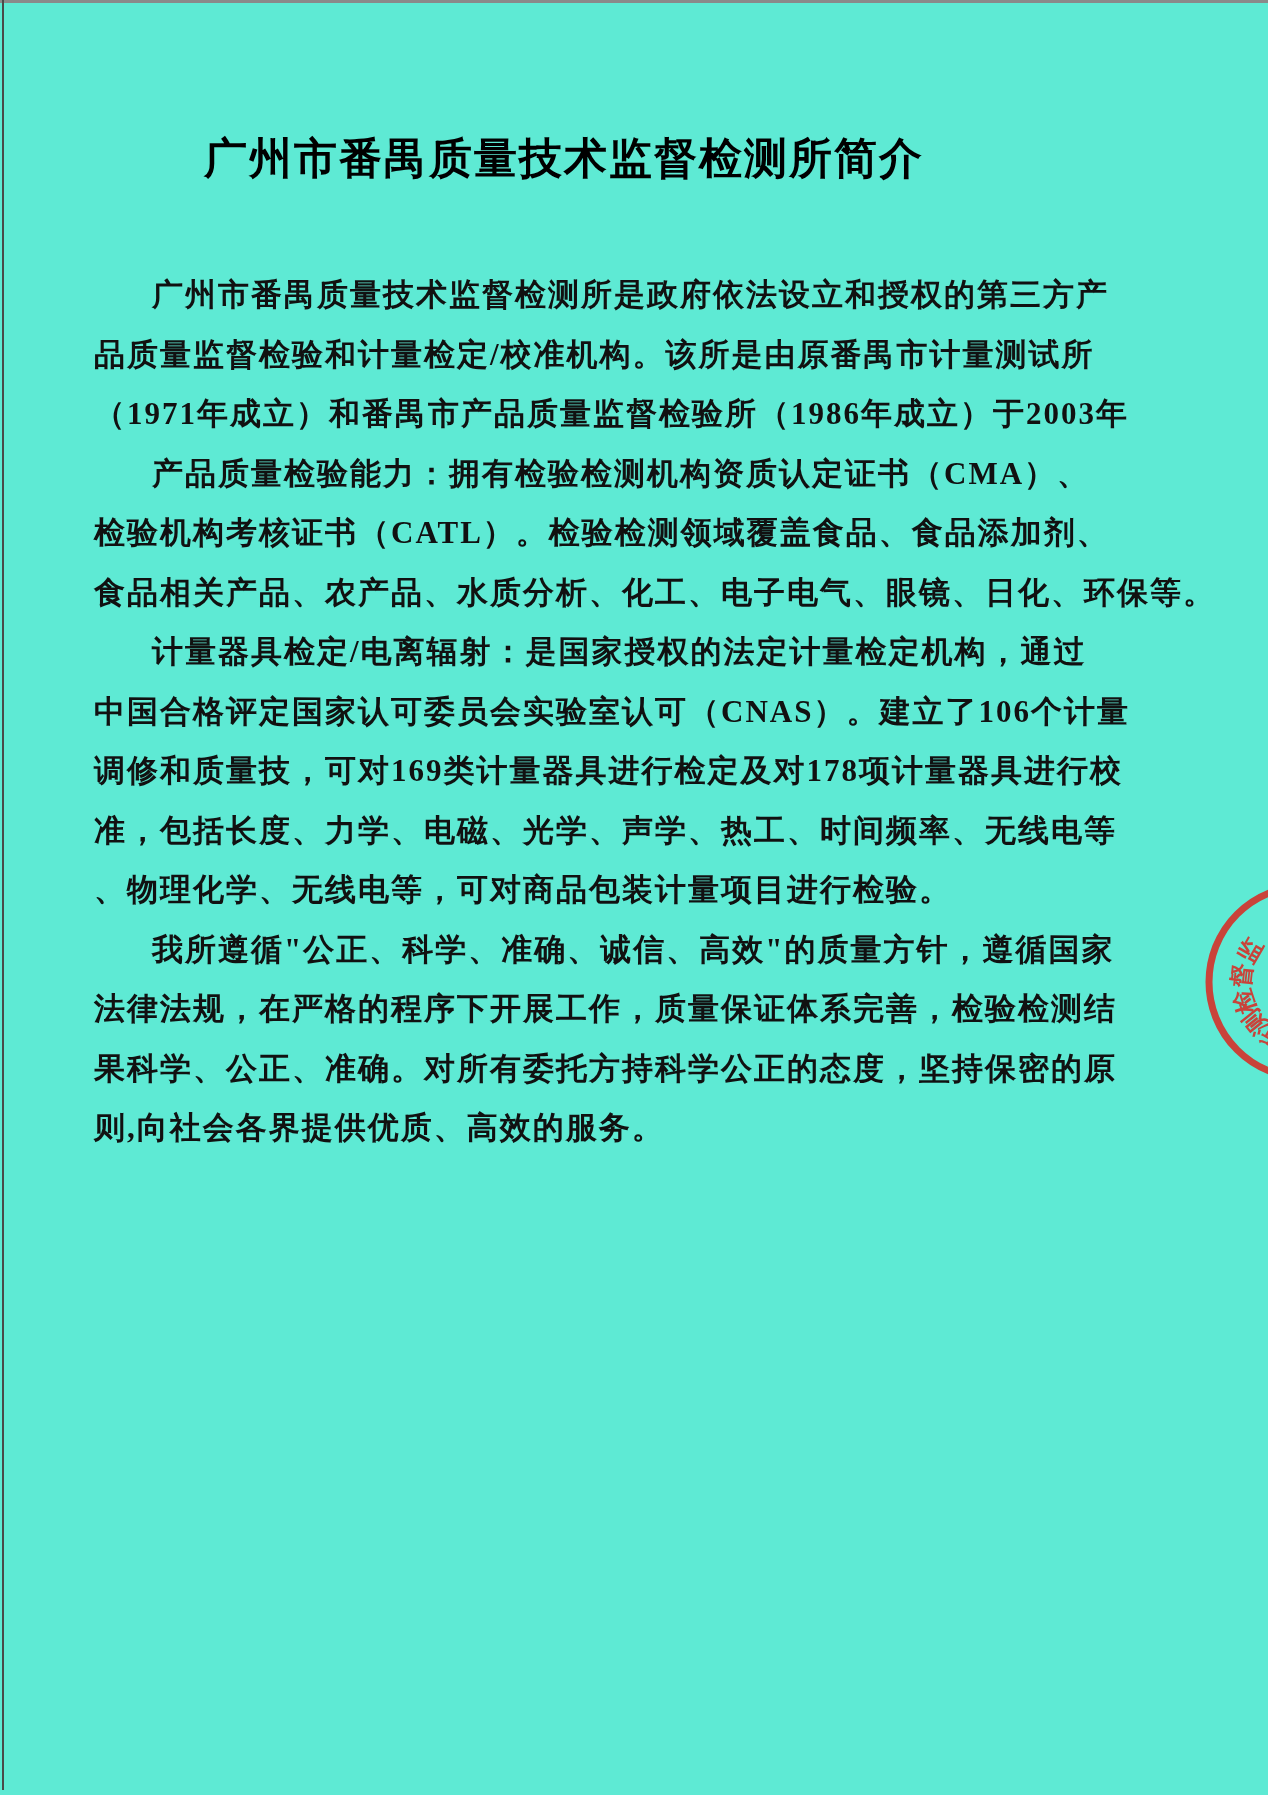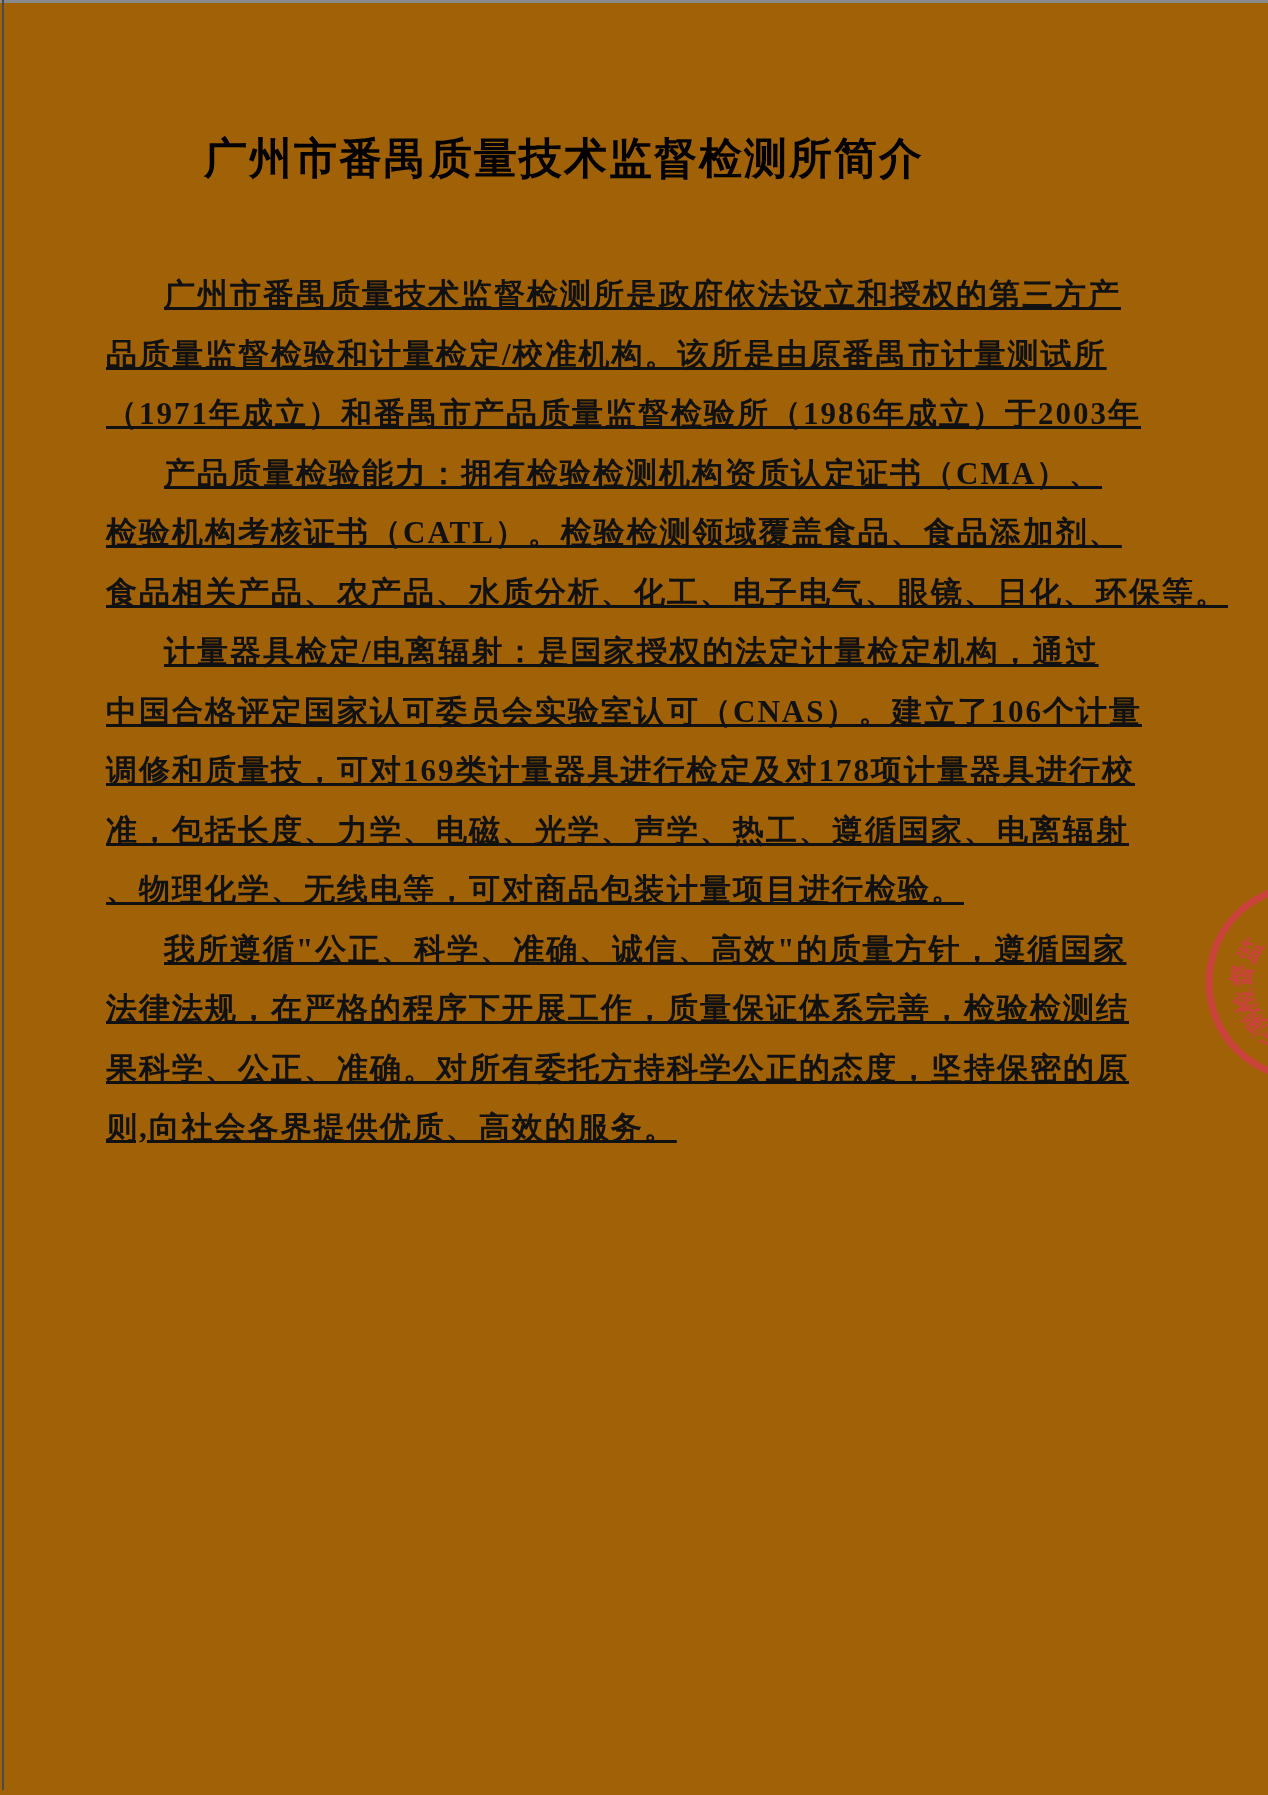--- a/index.html
+++ b/index.html
@@ -1,20 +1,20 @@
 <!DOCTYPE html>
 <html><head>
 <meta charset="utf-8">
 <style>
   html,body{margin:0;padding:0;background:#ffffff;}
   .page{
     position:relative;
     width:1268px;
     height:1795px;
-    background:#a16207;
+    background:#5eead4;
     overflow:hidden;
     font-family:"Liberation Serif","DejaVu Serif",serif;
     color:#111111;
   }
   .border-top{
     position:absolute;left:0;top:0;width:1268px;height:3px;
     background:#8a8a8a;
   }
   .border-left{
     position:absolute;left:2px;top:0;width:2px;height:1790px;
@@ -26,21 +26,21 @@
     margin:0;
     text-align:center;
     font-family:"Liberation Sans","DejaVu Sans",sans-serif;
     font-weight:700;
     font-size:43px;
     letter-spacing:2px;
     color:#000000;
   }
   .body{
     position:absolute;
-    left:106px;top:265px;width:942px;text-decoration:underline;
+    left:94px;top:265px;width:942px;
   }
   .line{
     font-weight:700;
     font-size:31px;
     line-height:59.5px;
     letter-spacing:2px;
     white-space:nowrap;
     text-align:justify;
     text-align-last:justify;
   }
@@ -80,21 +80,21 @@
       </div>
       <div>
         <div class="line indent">产品质量检验能力：拥有检验检测机构资质认定证书（CMA）、</div>
         <div class="line">检验机构考核证书（CATL）。检验检测领域覆盖食品、食品添加剂、</div>
         <div class="line">食品相关产品、农产品、水质分析、化工、电子电气、眼镜、日化、环保等。</div>
       </div>
       <div>
         <div class="line indent">计量器具检定/电离辐射：是国家授权的法定计量检定机构，通过</div>
         <div class="line">中国合格评定国家认可委员会实验室认可（CNAS）。建立了106个计量</div>
         <div class="line">调修和质量技，可对169类计量器具进行检定及对178项计量器具进行校</div>
-        <div class="line">准，包括长度、力学、电磁、光学、声学、热工、遵循国家、电离辐射</div>
+        <div class="line">准，包括长度、力学、电磁、光学、声学、热工、时间频率、无线电等</div>
         <div class="line nojust">、物理化学、无线电等，可对商品包装计量项目进行检验。</div>
       </div>
       <div>
         <div class="line indent">我所遵循"公正、科学、准确、诚信、高效"的质量方针，遵循国家</div>
         <div class="line">法律法规，在严格的程序下开展工作，质量保证体系完善，检验检测结</div>
         <div class="line">果科学、公正、准确。对所有委托方持科学公正的态度，坚持保密的原</div>
         <div class="line nojust">则,向社会各界提供优质、高效的服务。</div>
       </div>
     </div>
 

